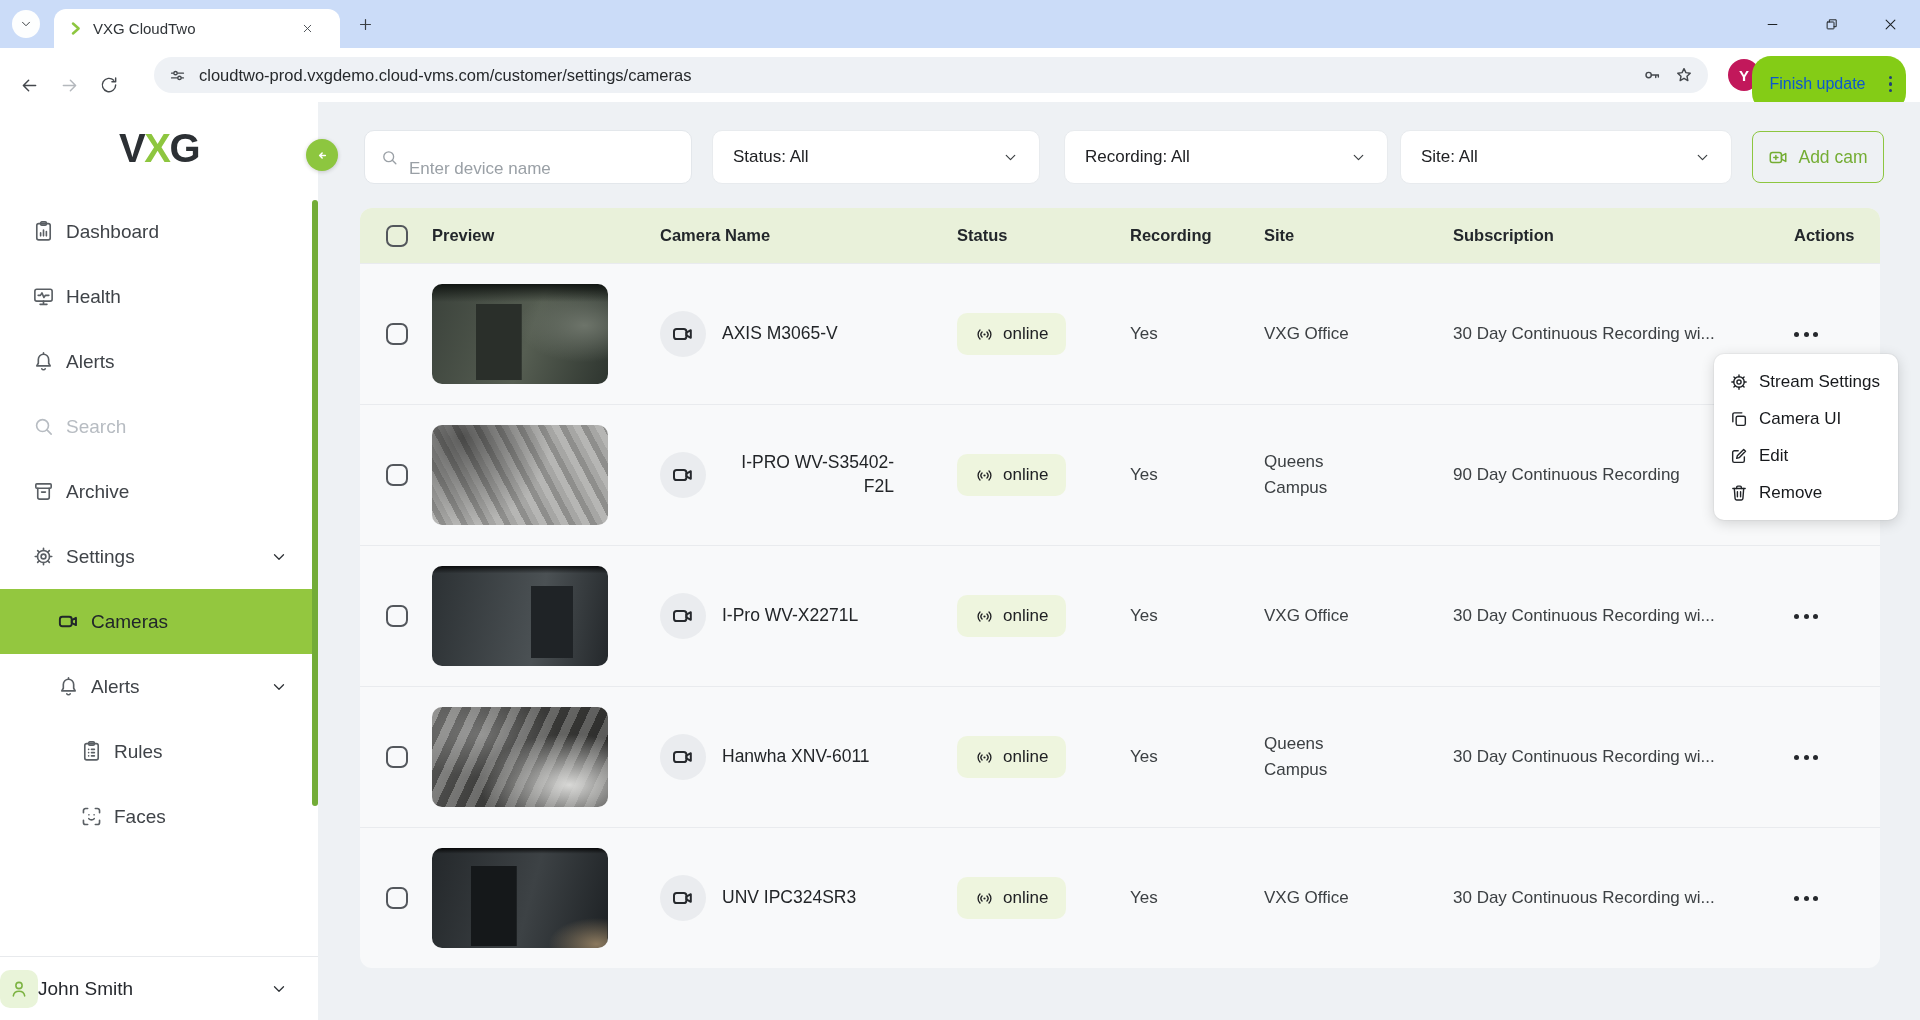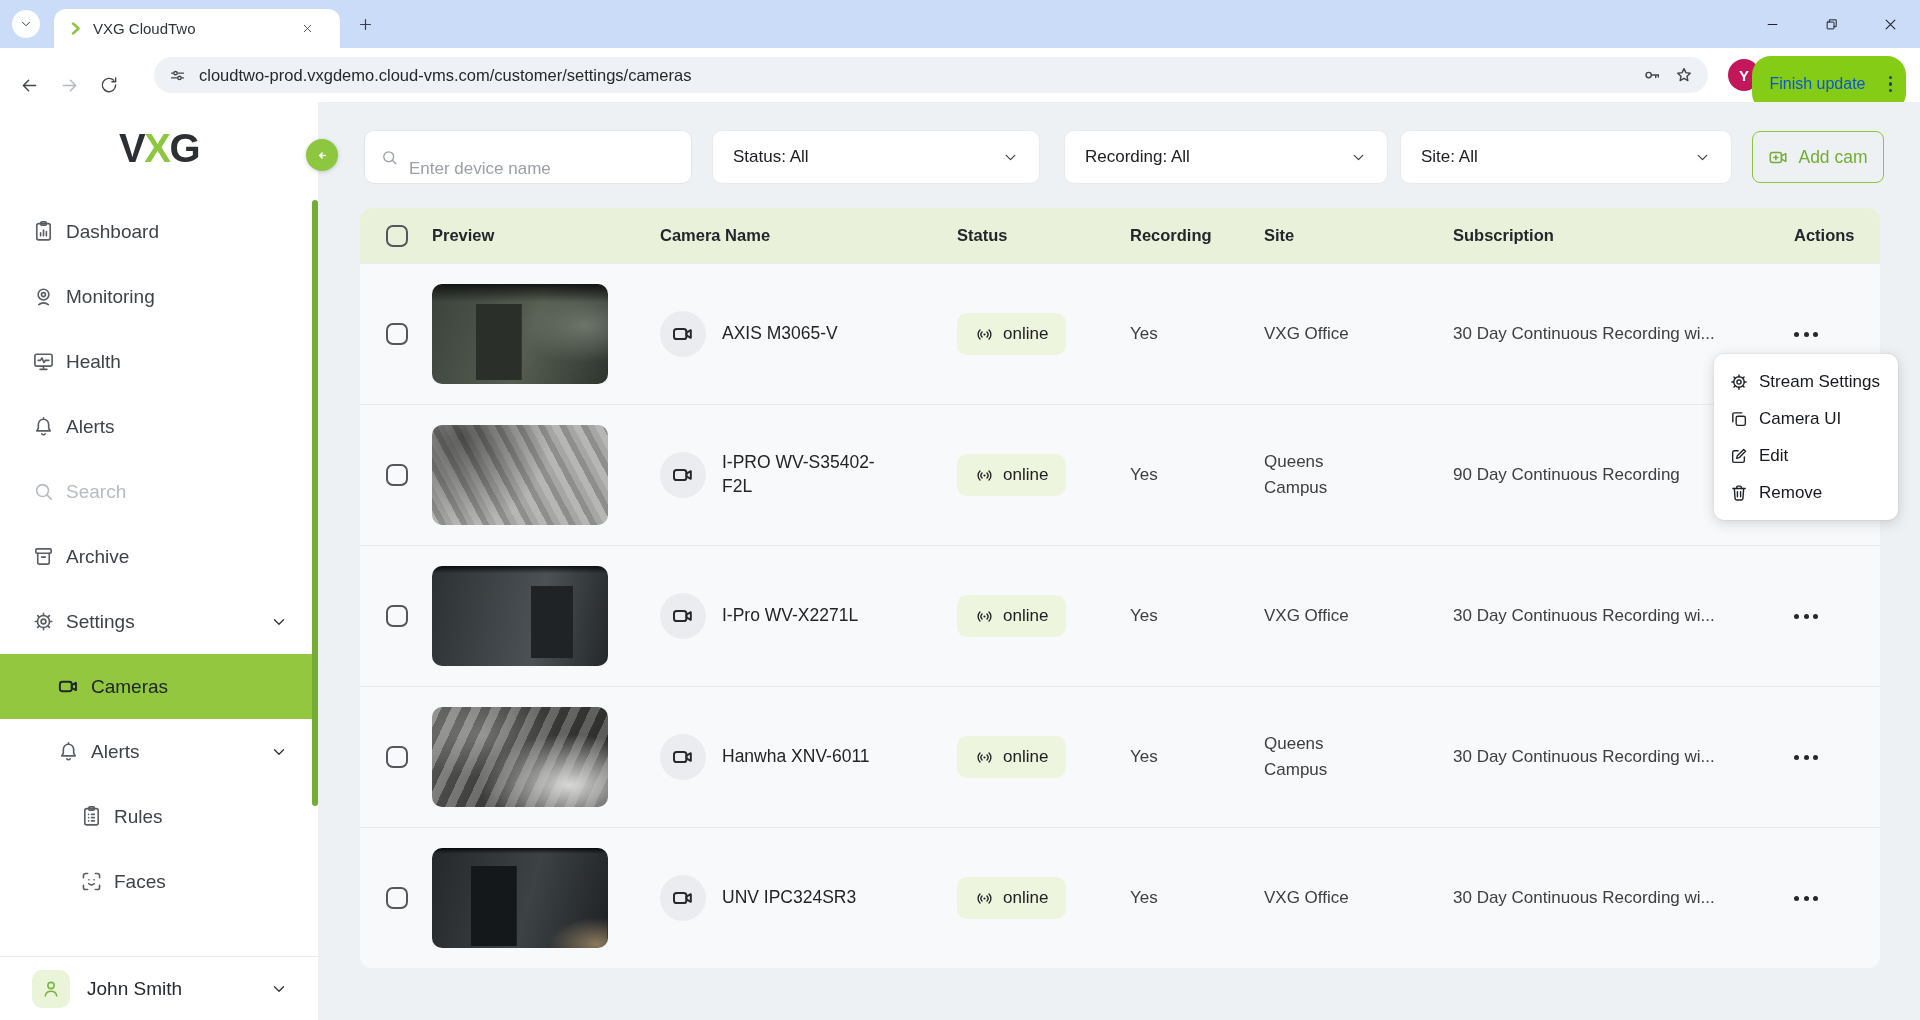--- a/index.html
+++ b/index.html
@@ -56,21 +56,21 @@
   .nav-item .nicon { flex:none; color:#5a5f64; }
   .nav-item.active .nicon { color:#21262a; }
   .nav-item.disabled .nicon { color:#b7bcc2; }
 
   .collapse-btn { position:absolute; left:306px; top:139px; width:32px; height:32px; border-radius:50%;
     background:#8dc63f; color:#fff; display:flex; align-items:center; justify-content:center; z-index:6;
     box-shadow:0 1px 4px rgba(0,0,0,.18); }
   .scroll-thumb { position:absolute; left:312px; top:200px; width:6px; height:606px; border-radius:4px; background:#73ac37; z-index:5; }
 
   .userbar { position:absolute; bottom:0; left:0; width:318px; height:64px; background:#fff;
-    border-top:1px solid #e8eaed; display:flex; align-items:center; padding-left:32px; gap:17px; z-index:4; }
+    border-top:1px solid #e8eaed; display:flex; align-items:center; padding-left:0; z-index:4; }
   .uavatar { width:38px; height:38px; border-radius:10px; background:#e9f4d9; color:#7cb342;
     display:flex; align-items:center; justify-content:center; flex:none; }
   .uname { font-size:19px; color:#26292e; }
   .userbar .chev { margin-left:auto; margin-right:30px; color:#2e3236; }
 
   
   .main { position:absolute; left:318px; top:0; right:0; bottom:0; background:#eef1f4; }
   .searchbox { position:absolute; left:46px; top:28px; width:328px; height:54px; background:#fff;
     border:1px solid #e3e7eb; border-radius:10px; display:flex; align-items:center; padding:0 15px; gap:10px; }
   .searchbox .sic { color:#9aa0a6; flex:none; }
@@ -89,21 +89,21 @@
 
   .table-card { position:absolute; left:42px; top:106px; width:1520px; height:760px; border-radius:12px;
     background:#f8f9fa; overflow:hidden; }
   .gridrow { display:grid; grid-template-columns:46px 228px 297px 173px 134px 189px 341px 1fr;
     align-items:center; padding:0 26px; }
   .thead { height:55px; background:#e9f1da; font-size:16.5px; font-weight:700; color:#23272b; }
   .trow { height:141px; border-top:1px solid #e9ebee; font-size:17px; color:#3c4043; }
   .cb { width:22px; height:22px; border:2px solid #53575c; border-radius:7px; background:transparent; }
   .thumb { width:176px; height:100px; border-radius:10px; background-repeat:no-repeat; }
   .namecell { display:flex; align-items:center; gap:16px; color:#222528; font-size:17.5px; }
-  .namecell .nm { max-width:172px; line-height:1.35; }
+  .namecell .nm { max-width:172px; line-height:1.35;text-align:right; }
   .camicon { width:46px; height:46px; border-radius:50%; background:#eaecef; color:#26292d;
     display:flex; align-items:center; justify-content:center; flex:none; }
   .badge { display:inline-flex; align-items:center; gap:9px; height:42px; padding:0 18px; border-radius:10px;
     background:#eef5de; color:#202124; }
   .sitecell { max-width:112px; line-height:1.55; }
   .dots { display:flex; gap:4.5px; align-items:center; height:30px; }
   .dots i { width:5px; height:5px; border-radius:50%; background:#26292d; }
 
   
   .t0 { background-image:
@@ -245,28 +245,20 @@
 
       <div class="nav-item">
         <svg class="ic nicon" width="23" height="23" viewBox="0 0 24 24">
             <rect x="5" y="3.8" width="14" height="17" rx="2"></rect>
             <rect x="9" y="2" width="6" height="3.4" rx="1.2"></rect>
             <path d="M9 16.5v-3M12 16.5v-6M15 16.5V12"></path>
           </svg>
         <span class="lbl">Dashboard</span>
       </div>
 
-      <div class="nav-item">
-        <svg class="ic nicon" width="23" height="23" viewBox="0 0 24 24">
-            <circle cx="12" cy="10" r="5.6"></circle>
-            <circle cx="12" cy="10" r="2.1"></circle>
-            <path d="M7 20.4a8.6 8.6 0 0 1 10 0"></path>
-          </svg>
-        <span class="lbl">Monitoring</span>
-      </div>
 
       <div class="nav-item">
         <svg class="ic nicon" width="23" height="23" viewBox="0 0 24 24">
             <rect x="3" y="4.4" width="18" height="12.4" rx="2"></rect>
             <path d="M6.4 10.8h2.4l1.6-2.6 2 4.8 1.6-2.2h3.6"></path>
             <path d="M12 16.8v3M8.4 20.2h7.2"></path>
           </svg>
         <span class="lbl">Health</span>
       </div>
 

